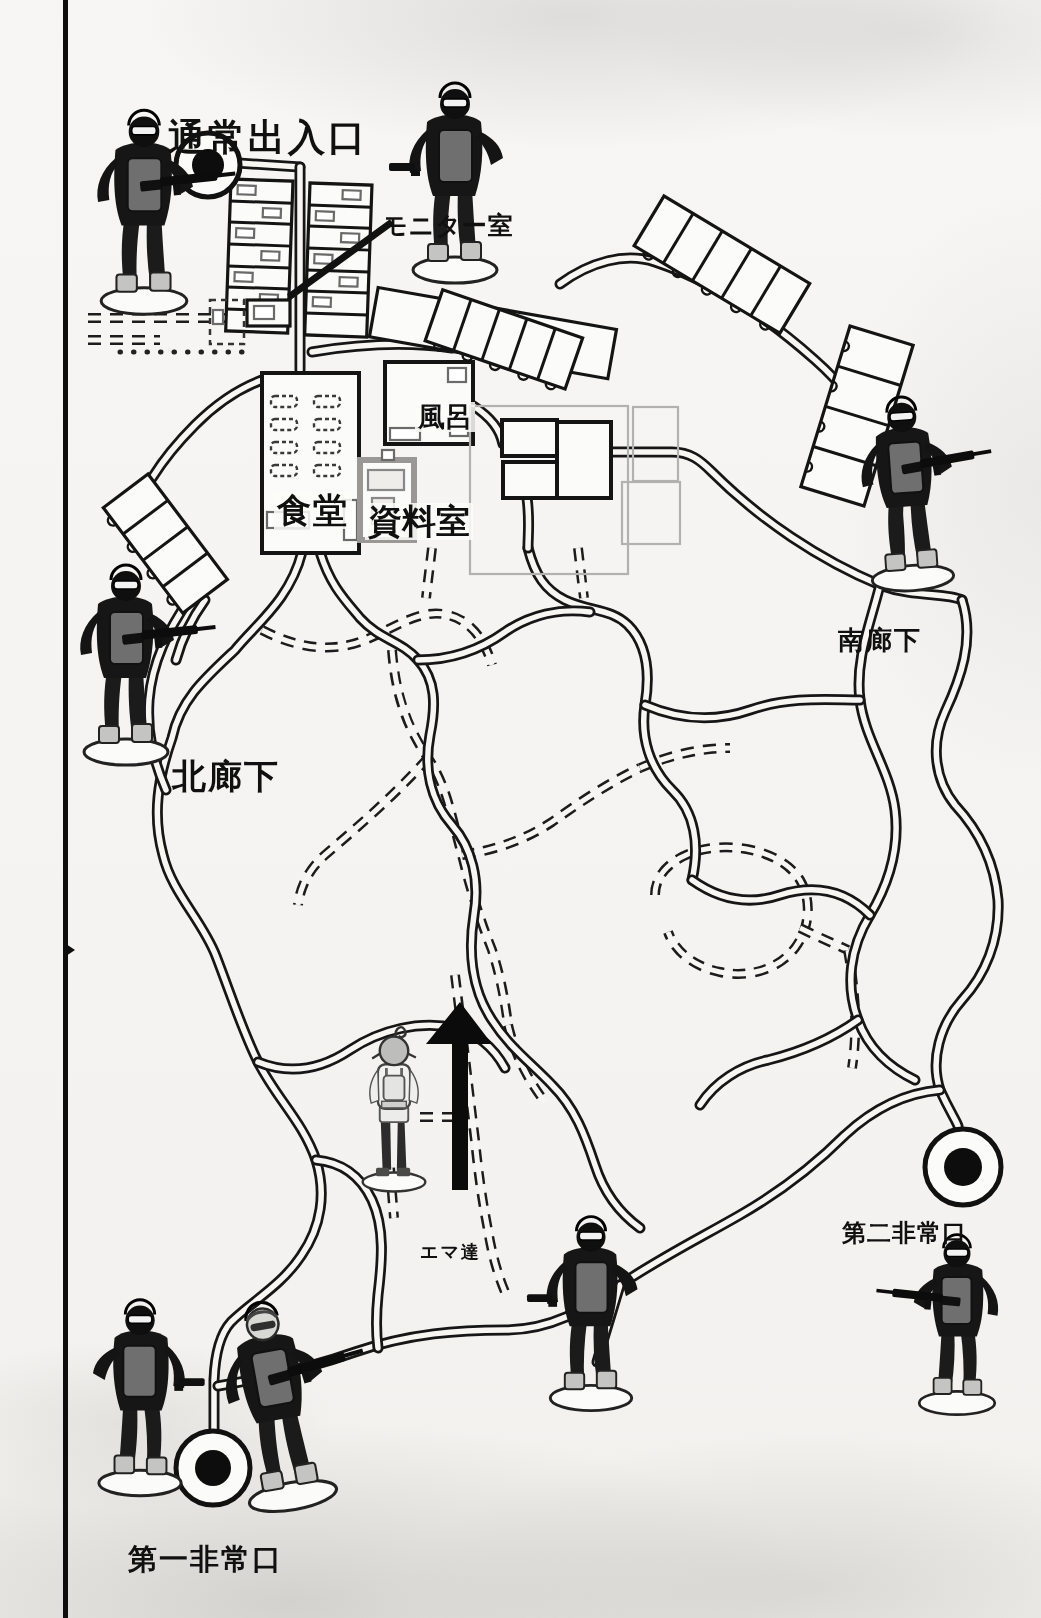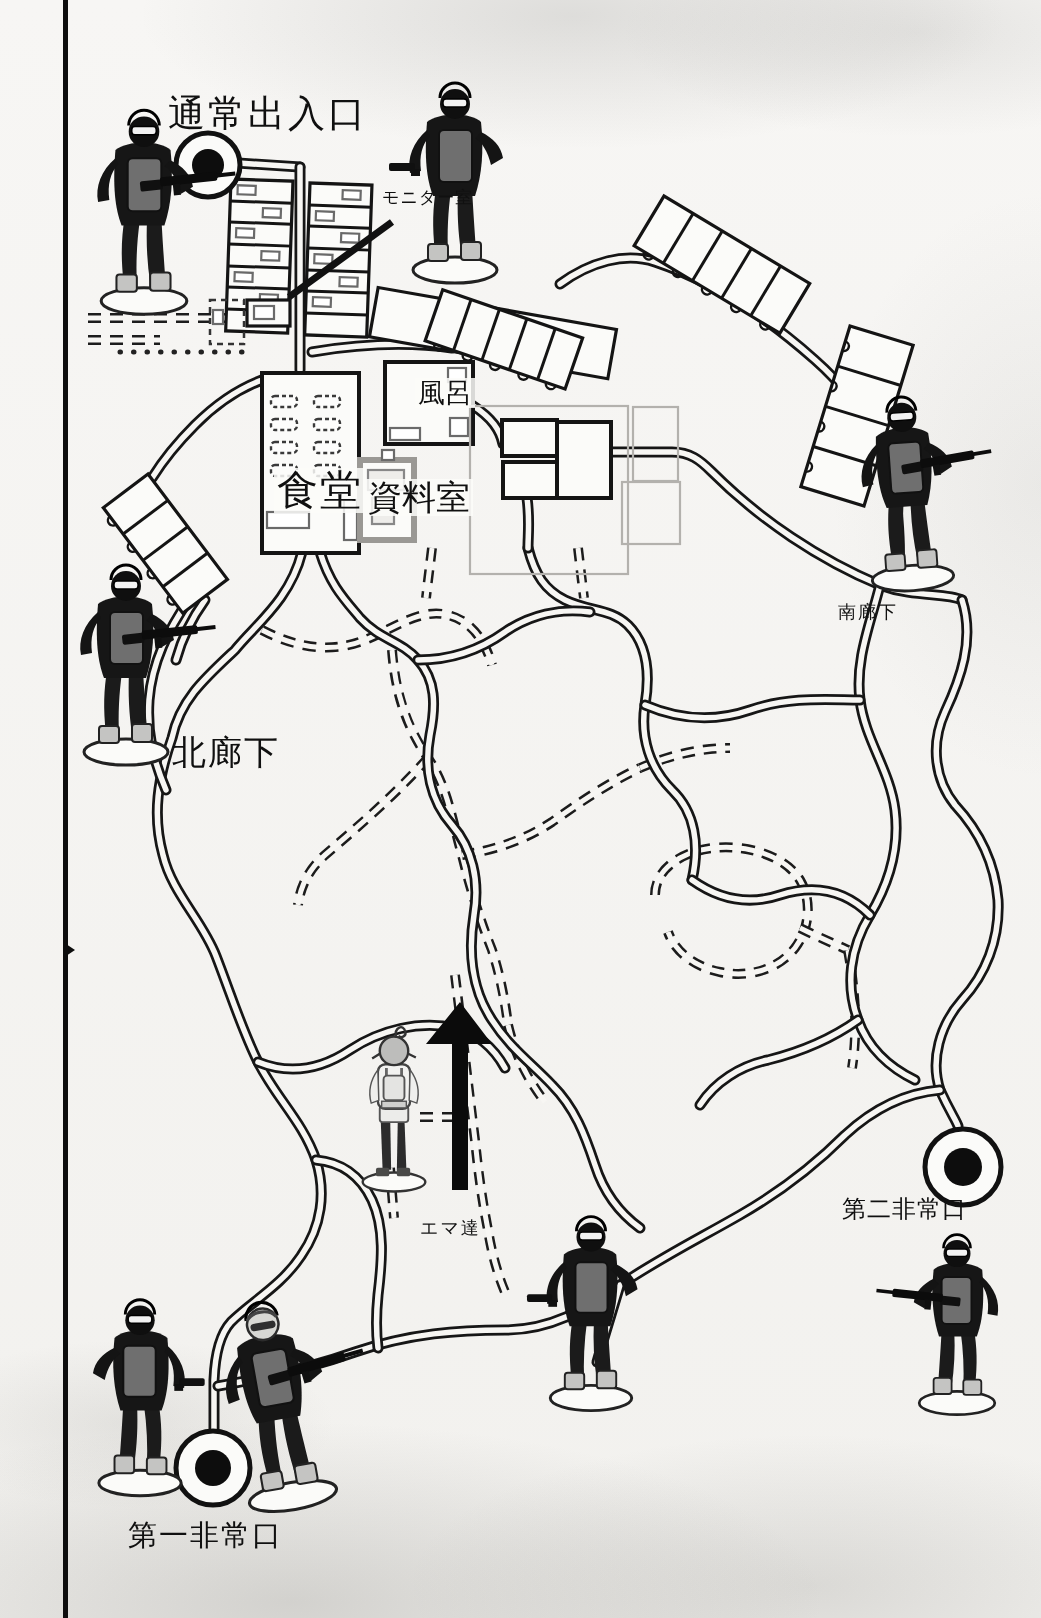--- a/index.html
+++ b/index.html
@@ -22,21 +22,21 @@
   .dk{fill:none;stroke:#1c1c1c;stroke-width:10;stroke-linecap:butt;stroke-dasharray:13 9}
   .dw{fill:none;stroke:#f7f6f3;stroke-width:5;stroke-linecap:butt}
   .dotline{fill:none;stroke:#222;stroke-width:5;stroke-dasharray:.5 13;stroke-linecap:round}
   .rm{fill:#fbfbf9;stroke:#141414;stroke-width:4}
   .rm2{fill:#fbfbf9;stroke:#141414;stroke-width:3.2}
   .thin{fill:none;stroke:#b3b1ad;stroke-width:2.2}
   .fix{fill:#ffffff;stroke:#6a6a6a;stroke-width:2.2}
   .tbl{fill:#fdfdfc;stroke:#3a3a3a;stroke-width:2.4;stroke-dasharray:4 3}
   .divl{stroke:#141414;stroke-width:3}
   .arc{fill:none;stroke:#141414;stroke-width:2.4}
-  .lbl{position:absolute;font-weight:400;color:#101010;white-space:nowrap;line-height:1.1;}
+  .lbl{position:absolute;font-weight:700;color:#101010;white-space:nowrap;line-height:1.1;margin-top:24px;}
   .chip{background:rgba(251,251,249,.85);padding:0 3px;text-align:center;}
 </style>
 </head>
 <body>
 
 <div id="page">
   <div id="panel-border"></div>
 
   <svg class="mapsvg" width="1041" height="1618" viewBox="0 0 1041 1618">
     <defs>
@@ -323,22 +323,22 @@
       <use href="#fig-rifle" transform="translate(126,752)"></use>
       <use href="#fig-rifle" transform="translate(957,1403) scale(-0.9,0.9)"></use>
       <use href="#fig-pistol" transform="translate(591,1398) scale(0.97)"></use>
       <use href="#fig-pistol" transform="translate(140,1483) scale(-0.98,0.98)"></use>
       <use href="#fig-blond" transform="translate(293,1496) scale(1.05) rotate(-10)"></use>
       <use href="#fig-emma" transform="translate(394,1182) scale(0.95)"></use>
     </g>
   </svg>
 
   <div class="lbl" style="left:168px;top:94px;font-size:37px;letter-spacing:3px;">通常出入口</div>
-  <div class="lbl" style="left:382px;top:188px;font-size:17px;letter-spacing:1px;">モニター室</div>
+  <div class="lbl" style="left:382px;top:188px;font-size:25px;letter-spacing:1px;">モニター室</div>
   <div class="lbl chip" style="left:415px;top:378px;font-size:27px;">風呂</div>
-  <div class="lbl chip" style="left:274px;top:468px;font-size:41px;letter-spacing:2px;">食堂</div>
+  <div class="lbl chip" style="left:274px;top:468px;font-size:34px;letter-spacing:2px;">食堂</div>
   <div class="lbl chip" style="left:365px;top:479px;font-size:34px;">資料室</div>
-  <div class="lbl" style="left:838px;top:602px;font-size:18px;letter-spacing:2px;">南廊下</div>
+  <div class="lbl" style="left:838px;top:602px;font-size:26px;letter-spacing:2px;">南廊下</div>
   <div class="lbl" style="left:172px;top:734px;font-size:34px;letter-spacing:2px;">北廊下</div>
   <div class="lbl" style="left:420px;top:1218px;font-size:18px;letter-spacing:2px;">エマ達</div>
   <div class="lbl" style="left:842px;top:1196px;font-size:24px;letter-spacing:1px;">第二非常口</div>
   <div class="lbl" style="left:128px;top:1520px;font-size:29px;letter-spacing:2px;">第一非常口</div>
 </div>
 
 </body></html>

